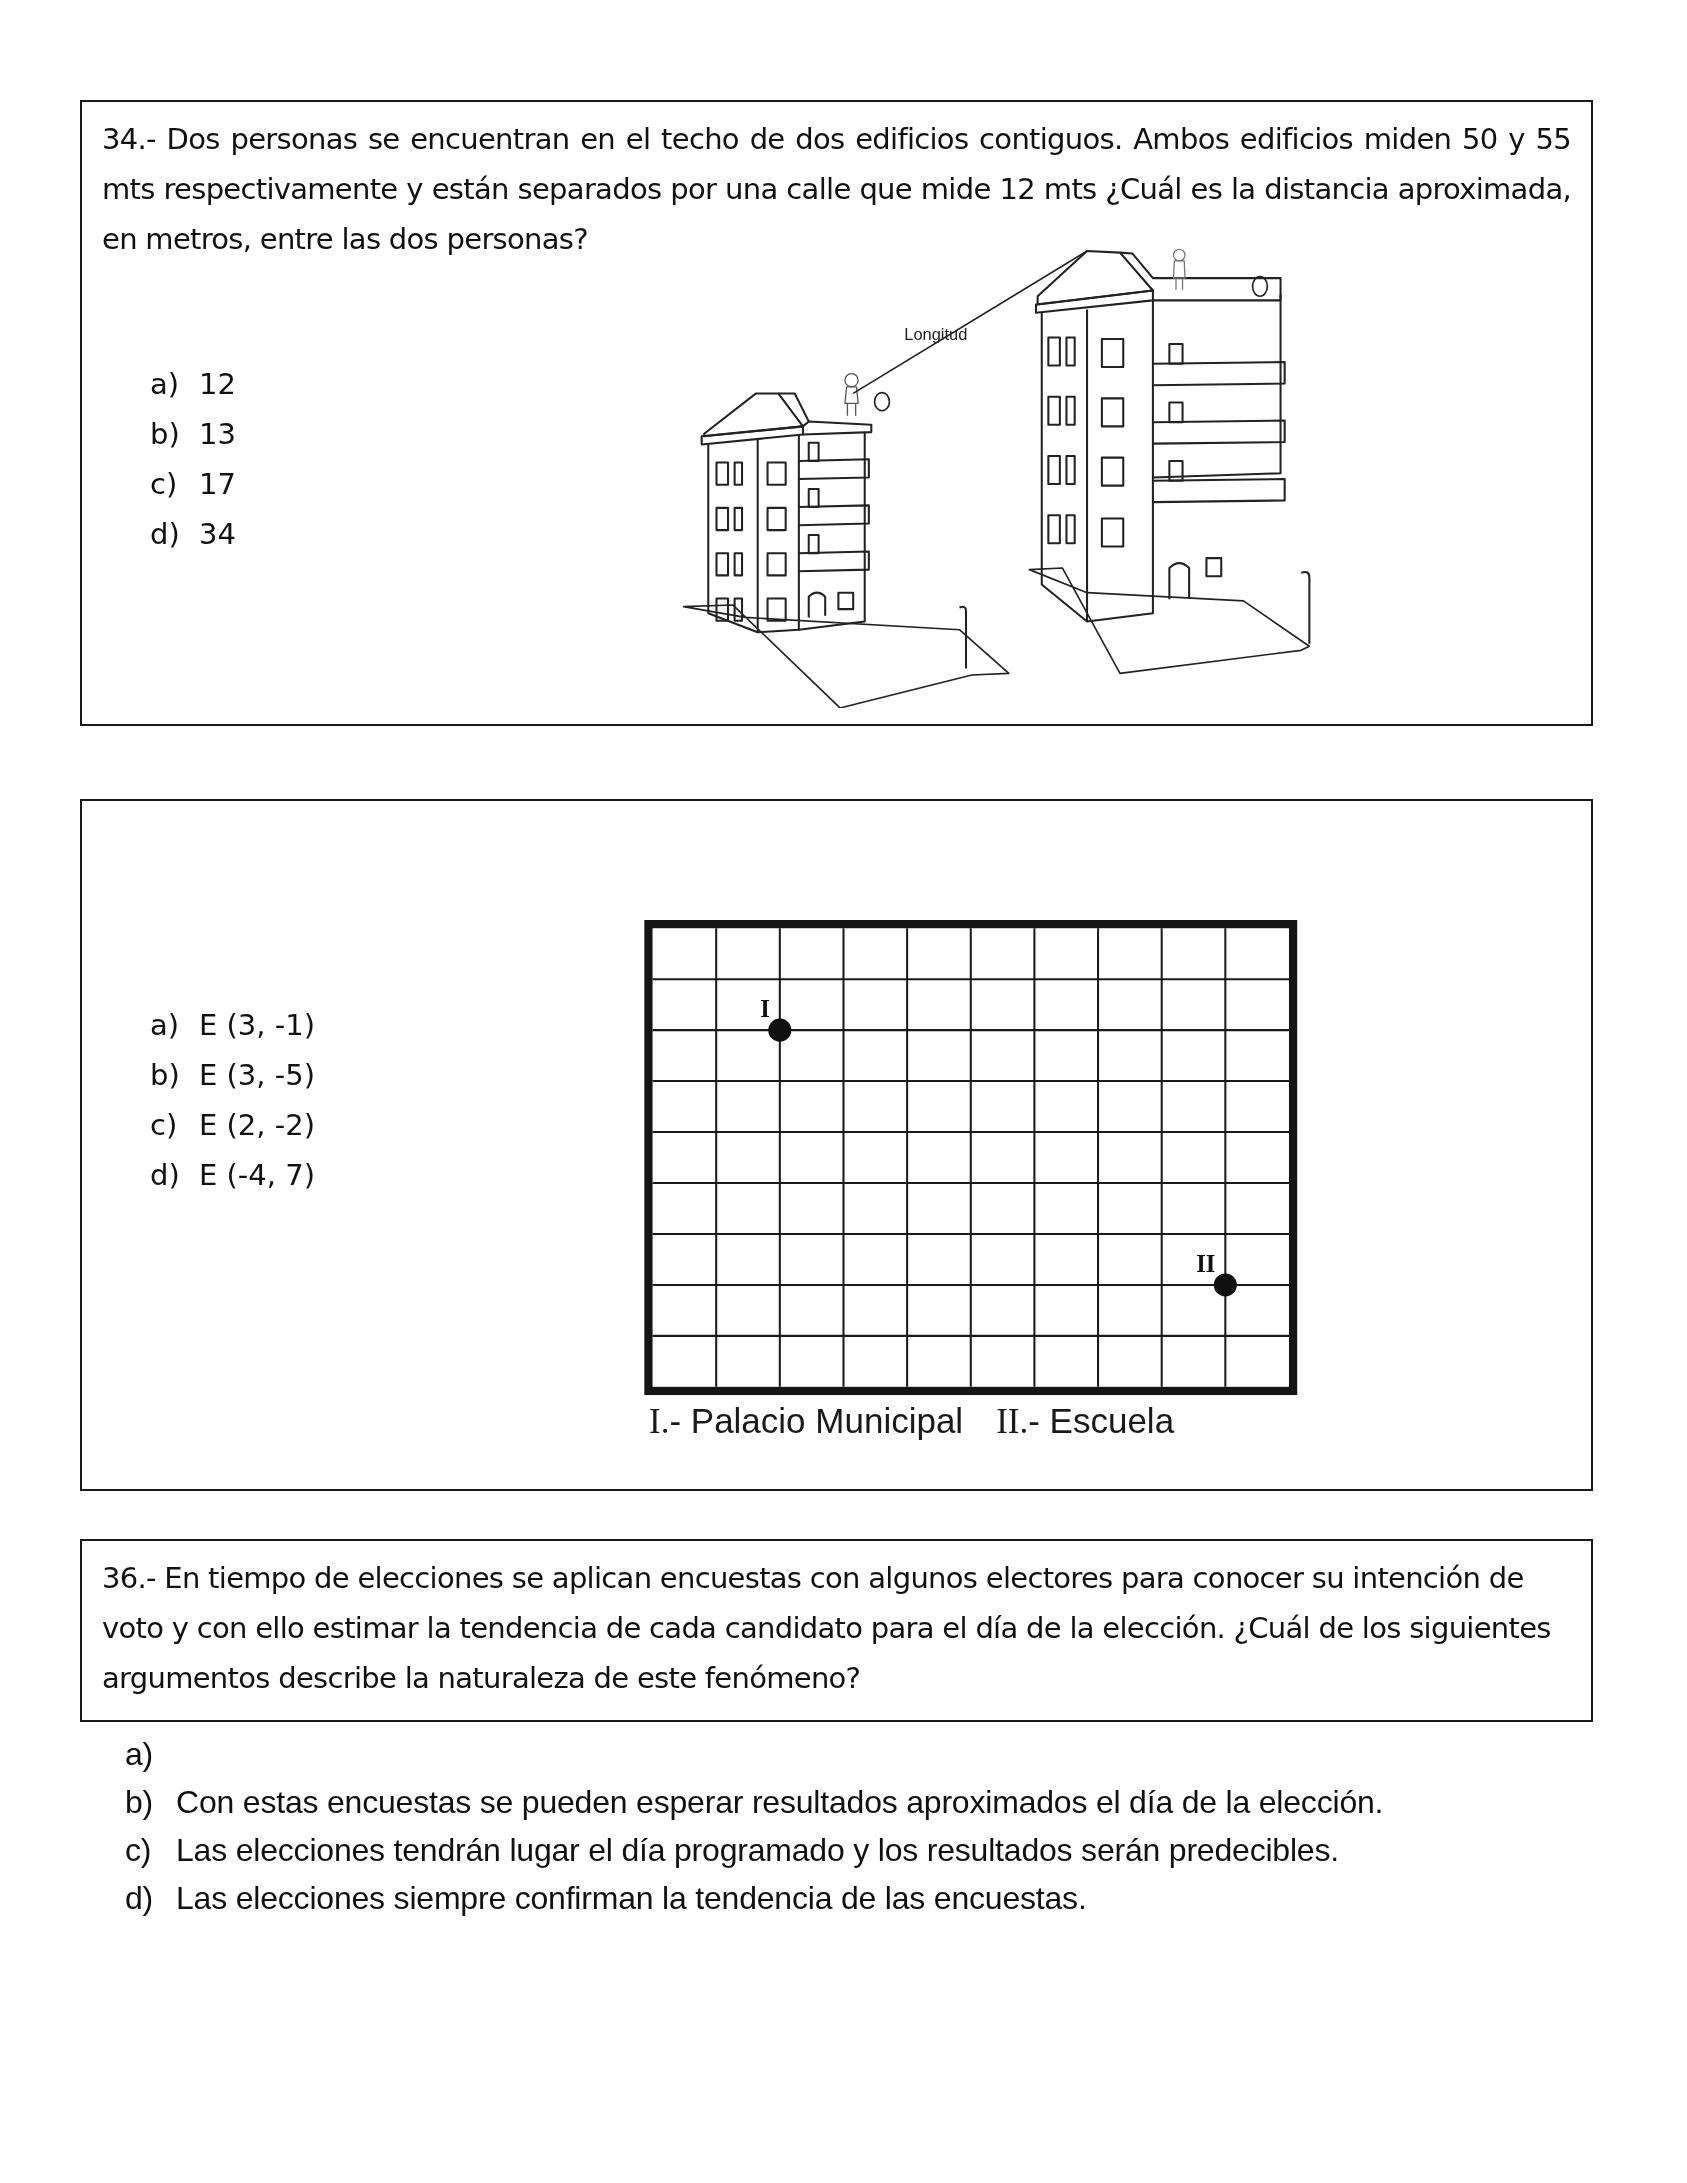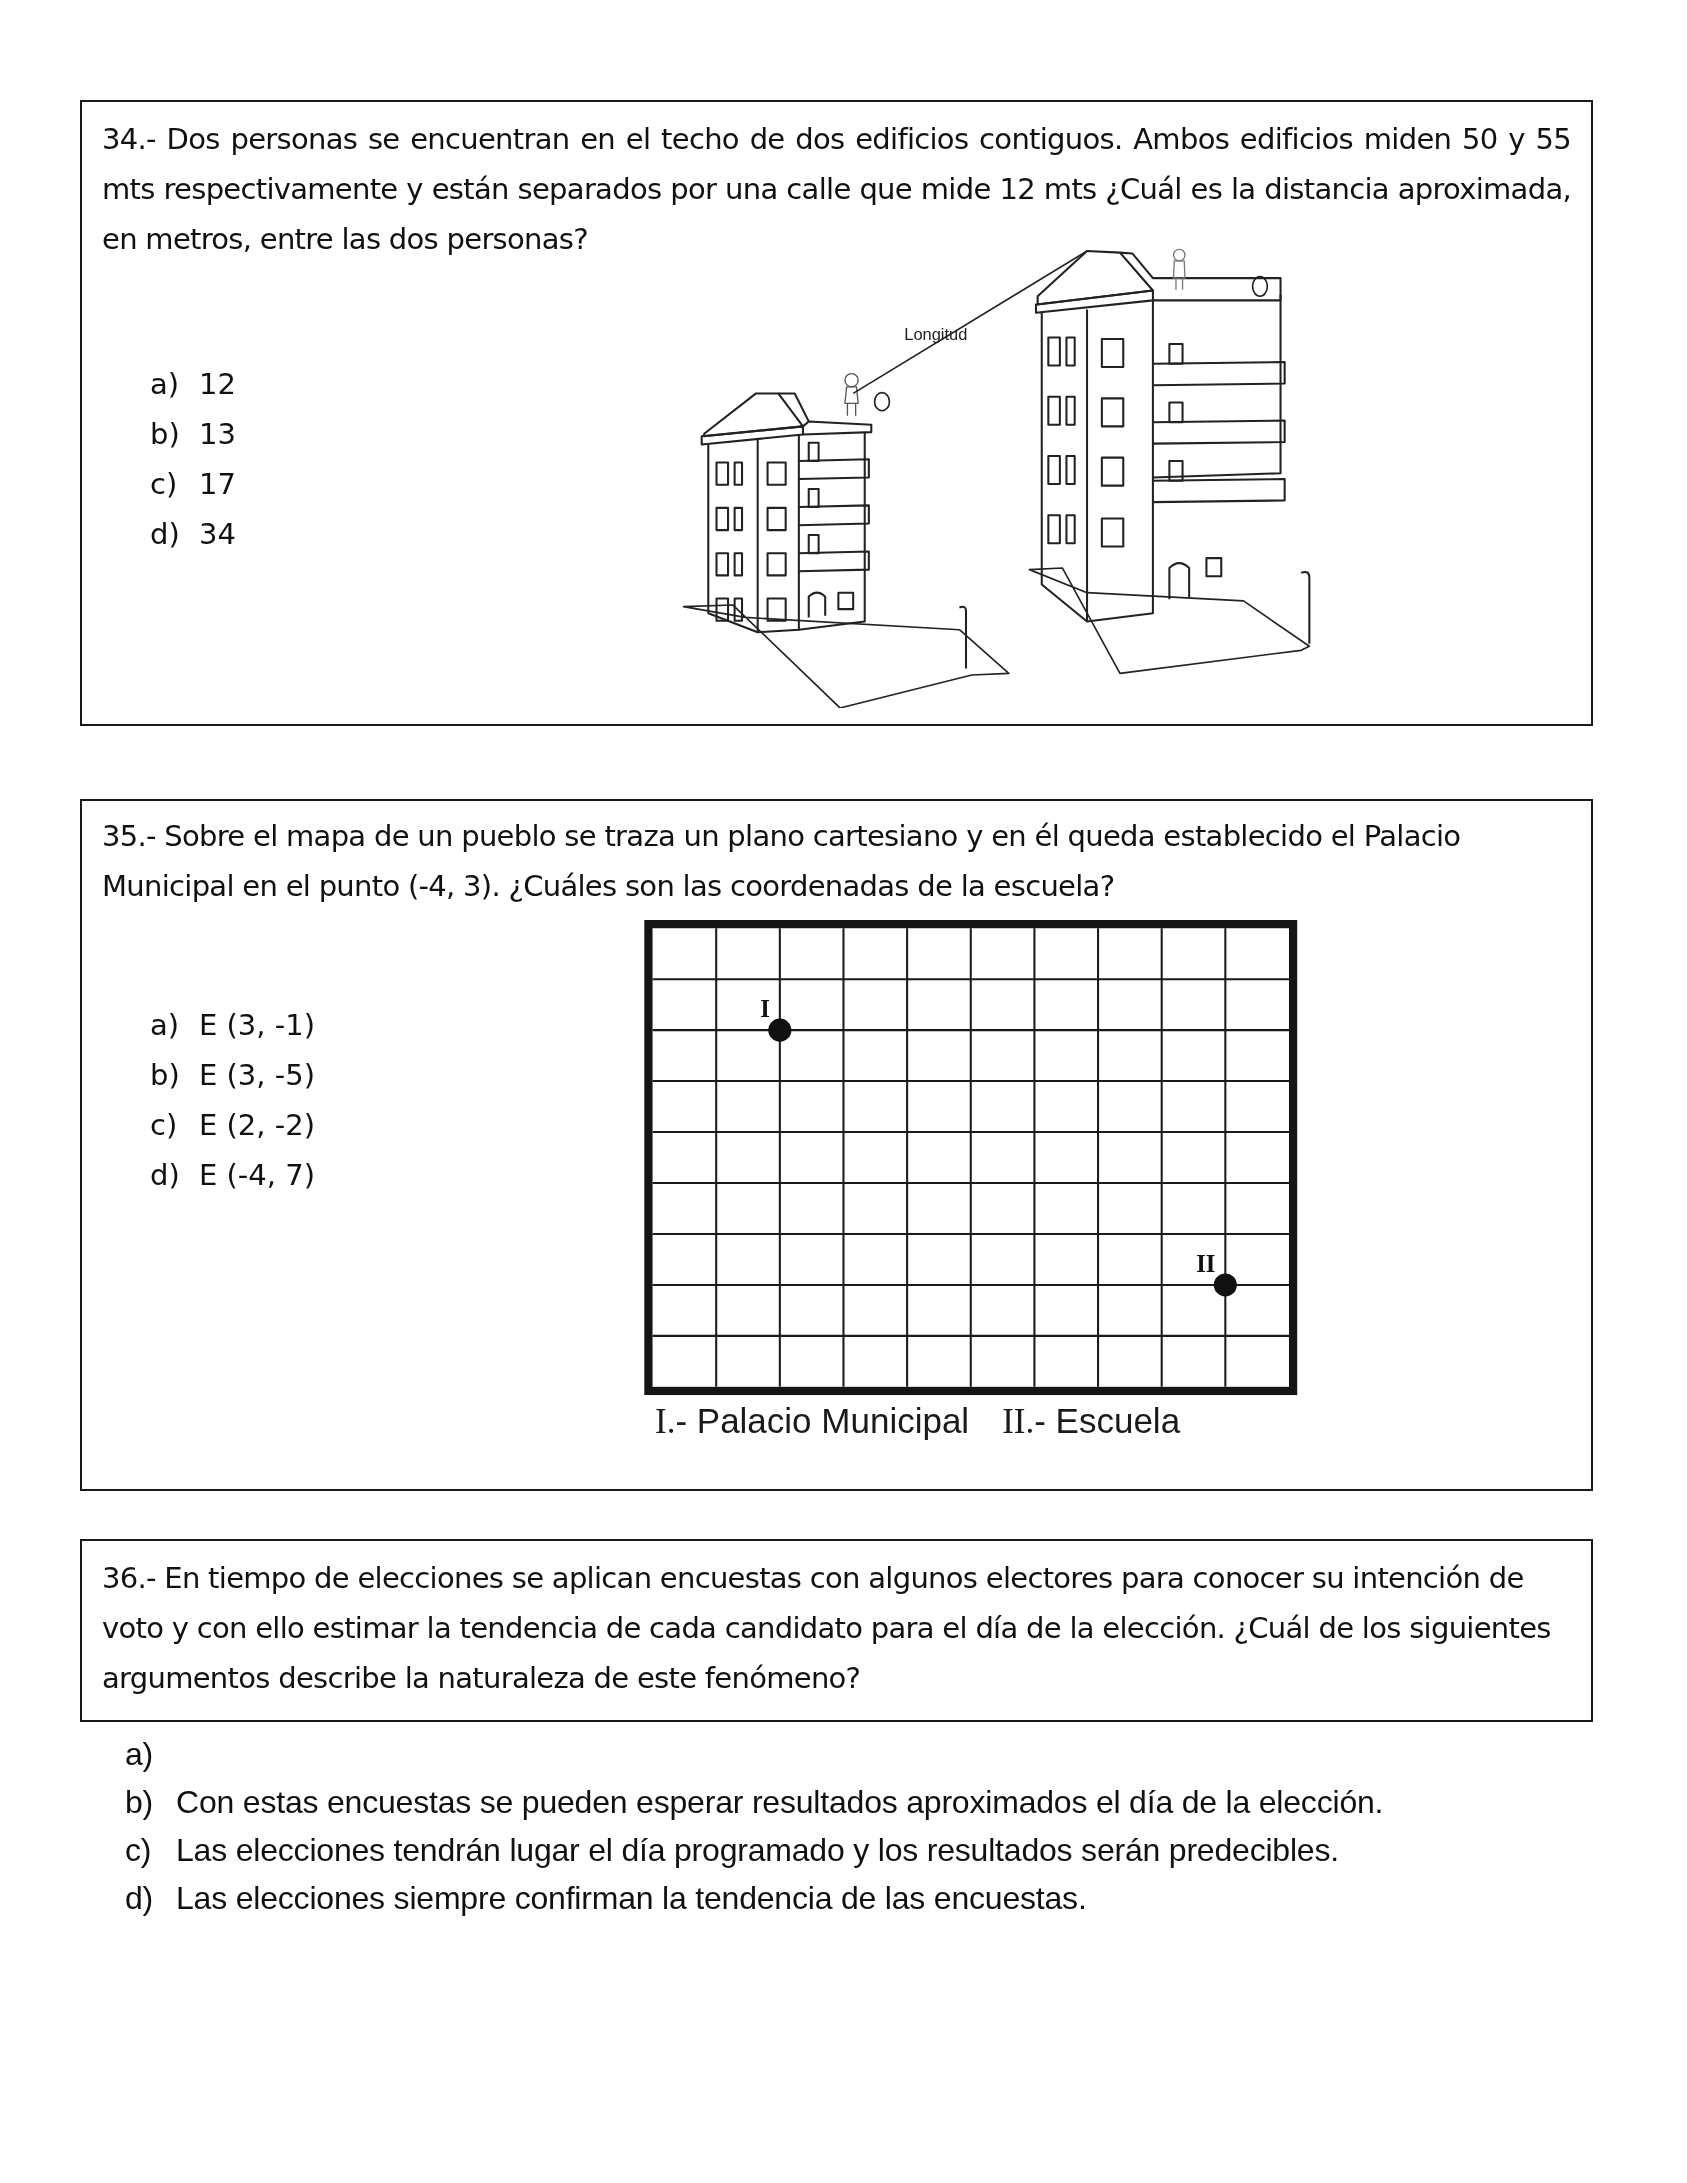--- a/index.html
+++ b/index.html
@@ -21,21 +21,21 @@
   #q2 .qtext { top:10px; }
   #q2 .opts { left:68px; top:199px; }
   #q3 .qtext { top:11.5px; }
   .q3opts { position:absolute; left:125px; top:1730px; list-style:none; margin:0; padding:0;
             font-family:"Liberation Sans", sans-serif; font-size:32px; line-height:48px; color:#111; letter-spacing:-0.2px; }
   .q3opts li { display:flex; }
   .q3opts .lt { width:51px; display:inline-block; }
   .illus { position:absolute; }
   #buildings { left:593px; top:148px; }
   #grid-fig { left:634px; top:906px; }
-  .legend { position:absolute; left:649px; top:1401px; font-size:35px; color:#1a1a1a; white-space:nowrap;margin-left:6px; }
+  .legend { position:absolute; left:649px; top:1401px; font-size:35px; color:#1a1a1a; white-space:nowrap; }
   .legend .roman { font-family:"Liberation Serif", serif; }
   .legend .gap { display:inline-block; width:33px; }
 </style>
 </head>
 <body>
 
 <div class="qbox" id="q1">
   <div class="qtext justify">34.- Dos personas se encuentran en el techo de dos edificios contiguos. Ambos edificios miden 50 y 55 mts respectivamente y están separados por una calle que mide 12 mts ¿Cuál es la distancia aproximada, en metros, entre las dos personas?</div>
   <ul class="opts">
     <li>
@@ -144,21 +144,20 @@
     <path d="M706 137 L705 158 L719 158 L718 137 Z"></path>
     <path d="M708 158 L708 172 M716 158 L716 172"></path>
   </g>
   <ellipse cx="810" cy="168" rx="9" ry="12" stroke-width="2"></ellipse>
 
   <line x1="316" y1="298" x2="600" y2="125" stroke-width="2"></line>
   <text x="378" y="233" fill="#222" stroke="none" font-family="Liberation Sans, sans-serif" font-size="20">Longitud</text>
 </svg>
 
 <div class="qbox" id="q2">
-  <div class="qtext">35.- Sobre el mapa de un pueblo se traza un plano cartesiano y en él queda establecido el Palacio Municipal en el punto (-4,  3). ¿Cuáles son las coordenadas de la escuela?</div>
   <ul class="opts">
     <li>
         <span class="lt">a)</span>
         <span>E (3, -1)</span>
       </li>
     <li>
         <span class="lt">b)</span>
         <span>E (3, -5)</span>
       </li>
     <li>

